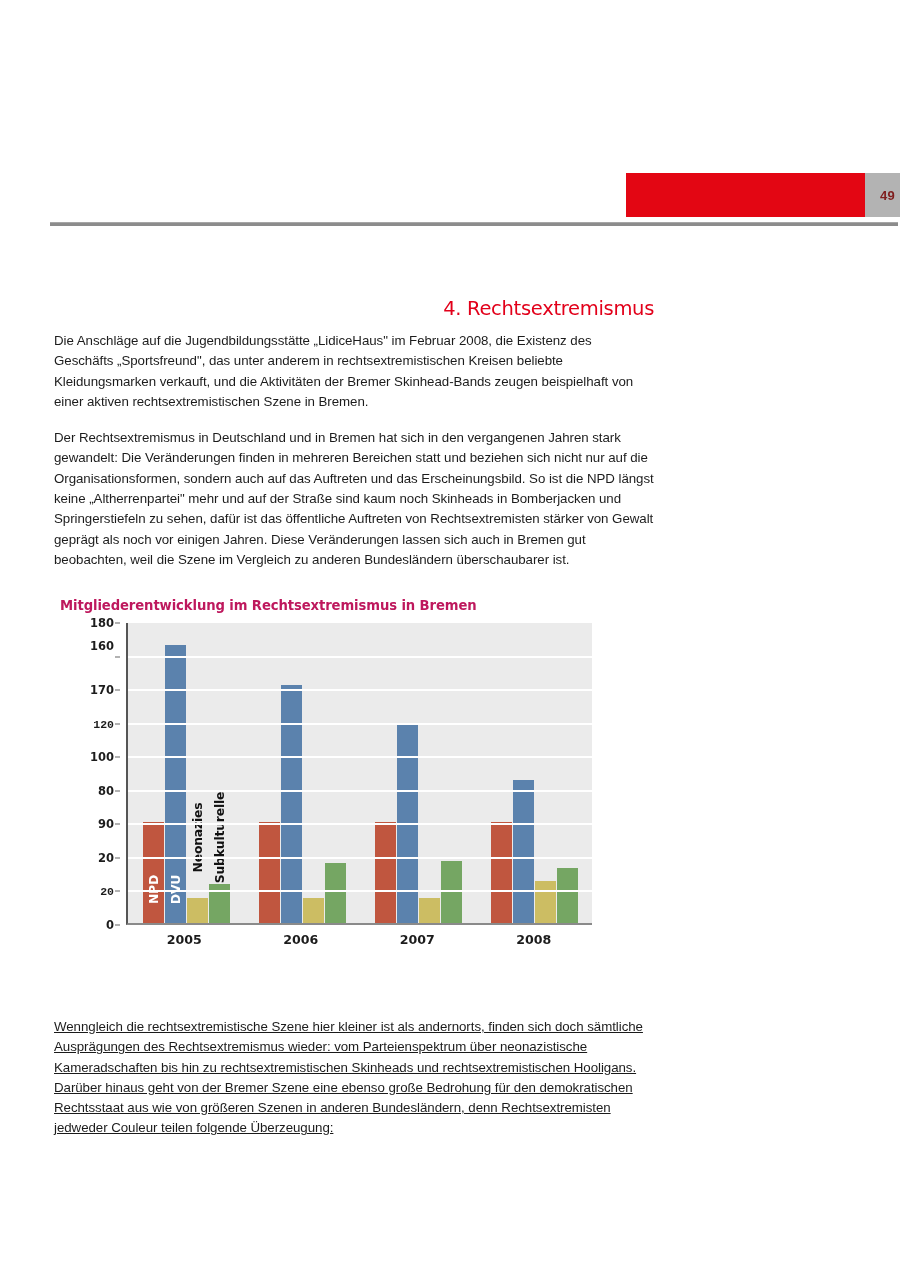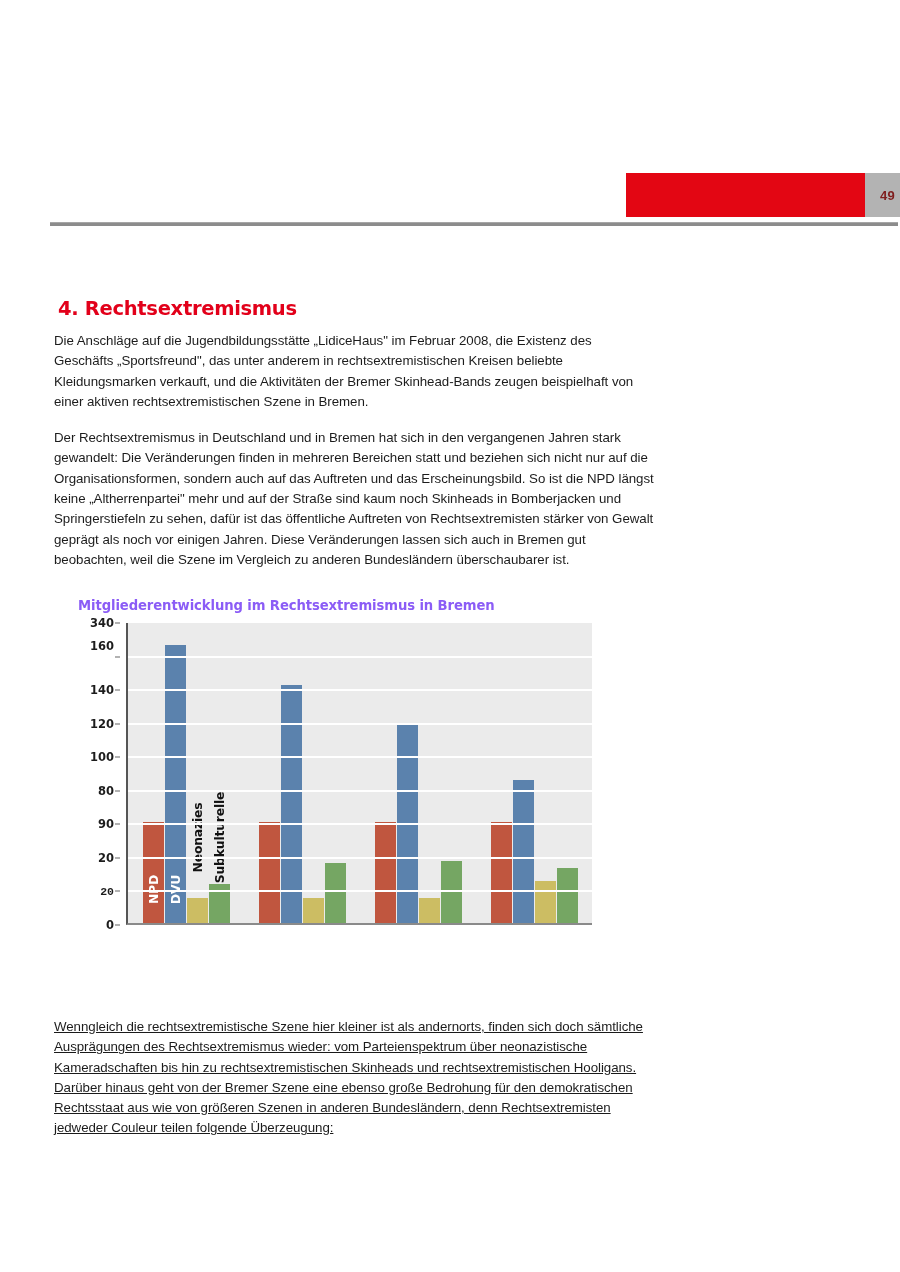--- a/index.html
+++ b/index.html
@@ -50,47 +50,48 @@
   
   .content {
     position: absolute;
     left: 54px; top: 297px;
     width: 600px;
   }
 
   h1.section-title {
     margin: 0 0 11px 4px;
     font-size: 19.5px;
-    font-weight: 700;
+    font-weight: 400;
     color: #e2001a;
     letter-spacing: -0.3px;
     font-family: "DejaVu Sans", sans-serif;
+    text-align: right;
   }
 
   p.body-text {
     margin: 0 0 16px 0;
     font-size: 13.3px;
     line-height: 20.3px;
     color: #1c1c1c;
     text-align: left;
     letter-spacing: -0.05px;
   }
   p.body-text:last-child { margin-bottom: 0; }
 
   
   .chart-block {
     position: absolute;
     left: 54px; top: 598px;
     width: 600px;
   }
   .chart-title {
-    margin: 0 0 10px 24px;
+    margin: 0 0 10px 6px;
     font-size: 13.2px;
     font-weight: 700;
-    color: #8b5cf6;
+    color: #be185d;
     font-family: "DejaVu Sans", sans-serif;
     letter-spacing: -0.1px;
   }
 
   .chart-wrap {
     position: relative;
     width: 548px;
     height: 340px;
     margin-left: 20px;
   }
@@ -223,27 +224,27 @@
         <div class="y-tick-label" style="top: 268.444px; font-family: Liberation Mono, monospace;">20</div>
         <div class="y-tick-mark" style="top: 268.444px;"></div>
         <div class="y-tick-label" style="top: 234.889px;">20</div>
         <div class="y-tick-mark" style="top: 234.889px;"></div>
         <div class="y-tick-label" style="top: 201.333px;">90</div>
         <div class="y-tick-mark" style="top: 201.333px;"></div>
         <div class="y-tick-label" style="top: 167.778px;">80</div>
         <div class="y-tick-mark" style="top: 167.778px;"></div>
         <div class="y-tick-label" style="top: 134.222px;">100</div>
         <div class="y-tick-mark" style="top: 134.222px;"></div>
-        <div class="y-tick-label" style="top: 100.667px;">120</div>
+        <div class="y-tick-label" style="top: 100.667px; font-family: Liberation Mono, monospace;">120</div>
         <div class="y-tick-mark" style="top: 100.667px;"></div>
-        <div class="y-tick-label" style="top: 67.1111px;">140</div>
+        <div class="y-tick-label" style="top: 67.1111px;">170</div>
         <div class="y-tick-mark" style="top: 67.1111px;"></div>
         <div class="y-tick-label" style="top: 23px;">160</div>
         <div class="y-tick-mark" style="top: 33.5556px;"></div>
-        <div class="y-tick-label" style="top: 0px;">340</div>
+        <div class="y-tick-label" style="top: 0px;">180</div>
         <div class="y-tick-mark" style="top: 0px;"></div>
       </div>
     <div class="plot">
       <div class="groups">
           <div class="bar-group">
             <div class="bar inside-label" title="NPD 2005: 60" style="height: 100.667px; background: rgb(192, 86, 63);">
               <span class="bar-label" style="color: rgb(255, 255, 255);">NPD</span>
             </div>
             <div class="bar inside-label" title="DVU 2005: 166" style="height: 278.511px; background: rgb(91, 130, 173);">
               <span class="bar-label" style="color: rgb(255, 255, 255);">DVU</span>
@@ -276,18 +277,24 @@
         </div>
     <div class="gridline" style="top: 267.444px;"></div>
         <div class="gridline" style="top: 233.889px;"></div>
         <div class="gridline" style="top: 200.333px;"></div>
         <div class="gridline" style="top: 166.778px;"></div>
         <div class="gridline" style="top: 133.222px;"></div>
         <div class="gridline" style="top: 99.6667px;"></div>
         <div class="gridline" style="top: 66.1111px;"></div>
         <div class="gridline" style="top: 32.5556px;"></div>
       </div>
+    <div class="x-axis-labels">
+        <div class="x-tick-label">2005</div>
+        <div class="x-tick-label">2006</div>
+        <div class="x-tick-label">2007</div>
+        <div class="x-tick-label">2008</div>
+      </div>
   </div>
 </div>
 
 <div class="closing">
   <p class="body-text">Wenngleich die rechtsextremistische Szene hier kleiner ist als andernorts, finden sich doch sämtliche Ausprägungen des Rechtsextremismus wieder: vom Parteienspektrum über neonazistische Kameradschaften bis hin zu rechtsextremistischen Skinheads und rechtsextremistischen Hooligans. Darüber hinaus geht von der Bremer Szene eine ebenso große Bedrohung für den demokratischen Rechtsstaat aus wie von größeren Szenen in anderen Bundesländern, denn Rechtsextremisten jedweder Couleur teilen folgende Überzeugung:</p>
 </div>
 
 </body></html>

